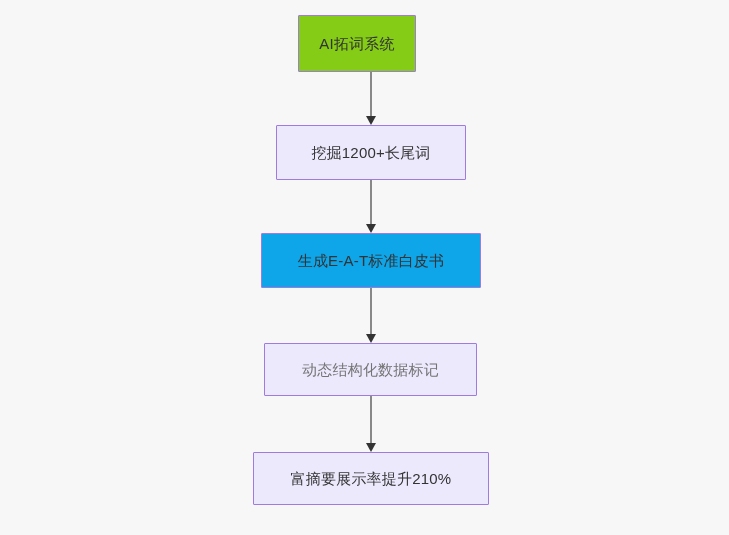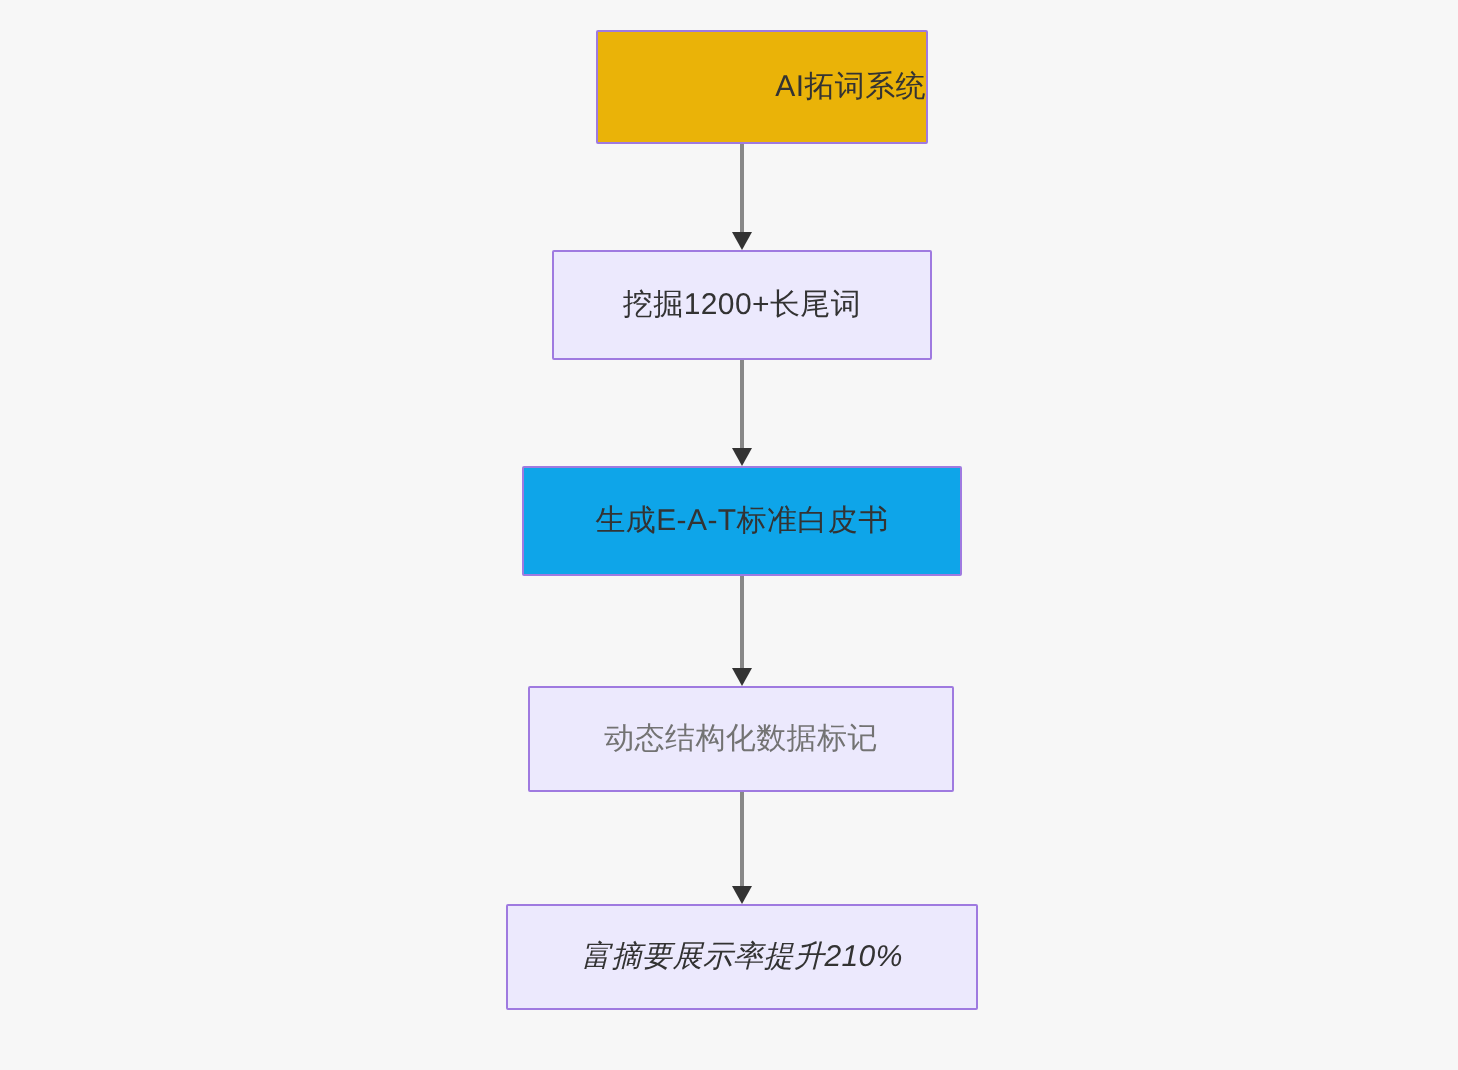--- a/index.html
+++ b/index.html
@@ -76,33 +76,33 @@
   <div class="edge" style="left: 361px; top: 288px; width: 20px; height: 55px;">
     <div class="edge-line" style="height: 46px; background: rgb(136, 136, 136);"></div>
     <div class="edge-head" style="border-top-color: rgb(51, 51, 51);"></div>
   </div>
 
   <div class="edge" style="left: 361px; top: 396px; width: 20px; height: 56px;">
     <div class="edge-line" style="height: 47px; background: rgb(136, 136, 136);"></div>
     <div class="edge-head" style="border-top-color: rgb(51, 51, 51);"></div>
   </div>
 
-  <div class="node" style="left: 298px; top: 15px; width: 166px; height: 57px; background: #eab308; border-color: rgb(159, 122, 224); color: rgb(51, 51, 51); justify-content: flex-end;">
+  <div class="node" style="left: 298px; top: 15px; width: 118px; height: 57px; background: #84cc16; border-color: rgb(159, 122, 224); color: rgb(51, 51, 51);">
     <span>AI拓词系统</span>
   </div>
 
   <div class="node" style="left: 276px; top: 125px; width: 190px; height: 55px; background: rgb(236, 233, 253); border-color: rgb(159, 122, 224); color: rgb(51, 51, 51); align-items: center;">
     <span>挖掘1200+长尾词</span>
   </div>
 
   <div class="node" style="left: 261px; top: 233px; width: 220px; height: 55px; background: #0ea5e9; border-color: rgb(159, 122, 224); color: rgb(51, 51, 51);">
     <span>生成E-A-T标准白皮书</span>
   </div>
 
   <div class="node" style="left: 264px; top: 343px; width: 213px; height: 53px; background: rgb(236, 233, 253); border-color: rgb(159, 122, 224); color: #737373;">
     <span>动态结构化数据标记</span>
   </div>
 
-  <div class="node" style="left: 253px; top: 452px; width: 236px; height: 53px; background: rgb(236, 233, 253); border-color: rgb(159, 122, 224); color: rgb(51, 51, 51); font-style: italic;">
+  <div class="node" style="left: 253px; top: 452px; width: 236px; height: 53px; background: rgb(236, 233, 253); border-color: rgb(159, 122, 224); color: rgb(51, 51, 51);">
     <span>富摘要展示率提升210%</span>
   </div>
 
 </div>
 
 </body></html>

